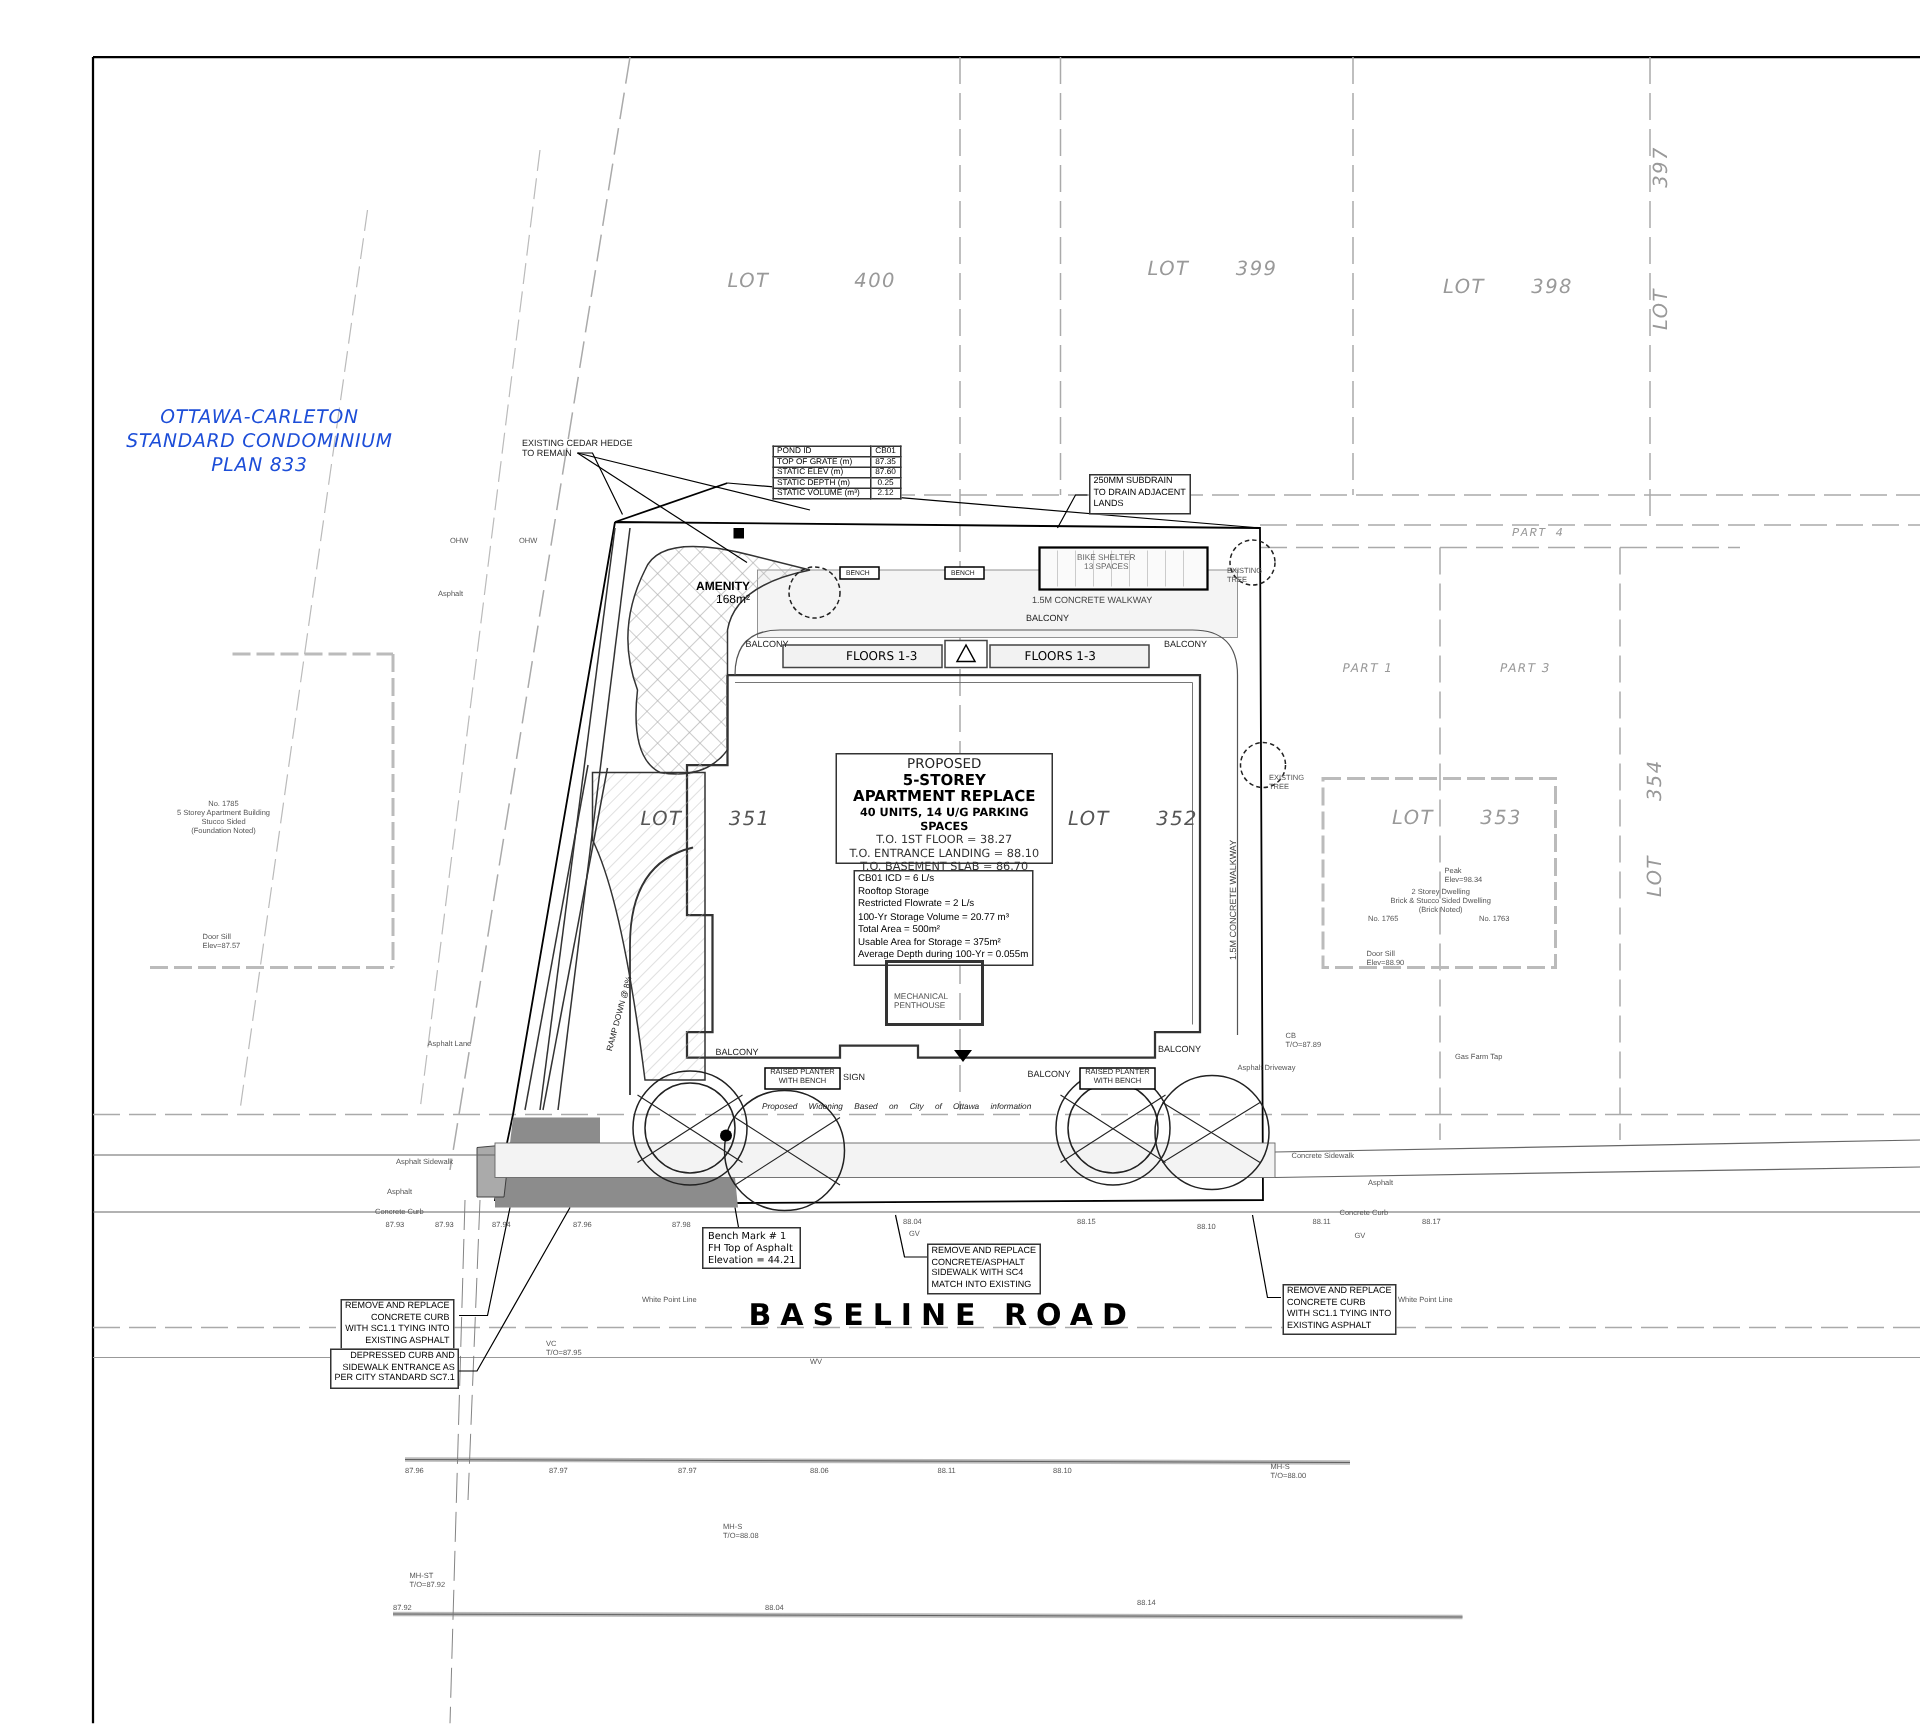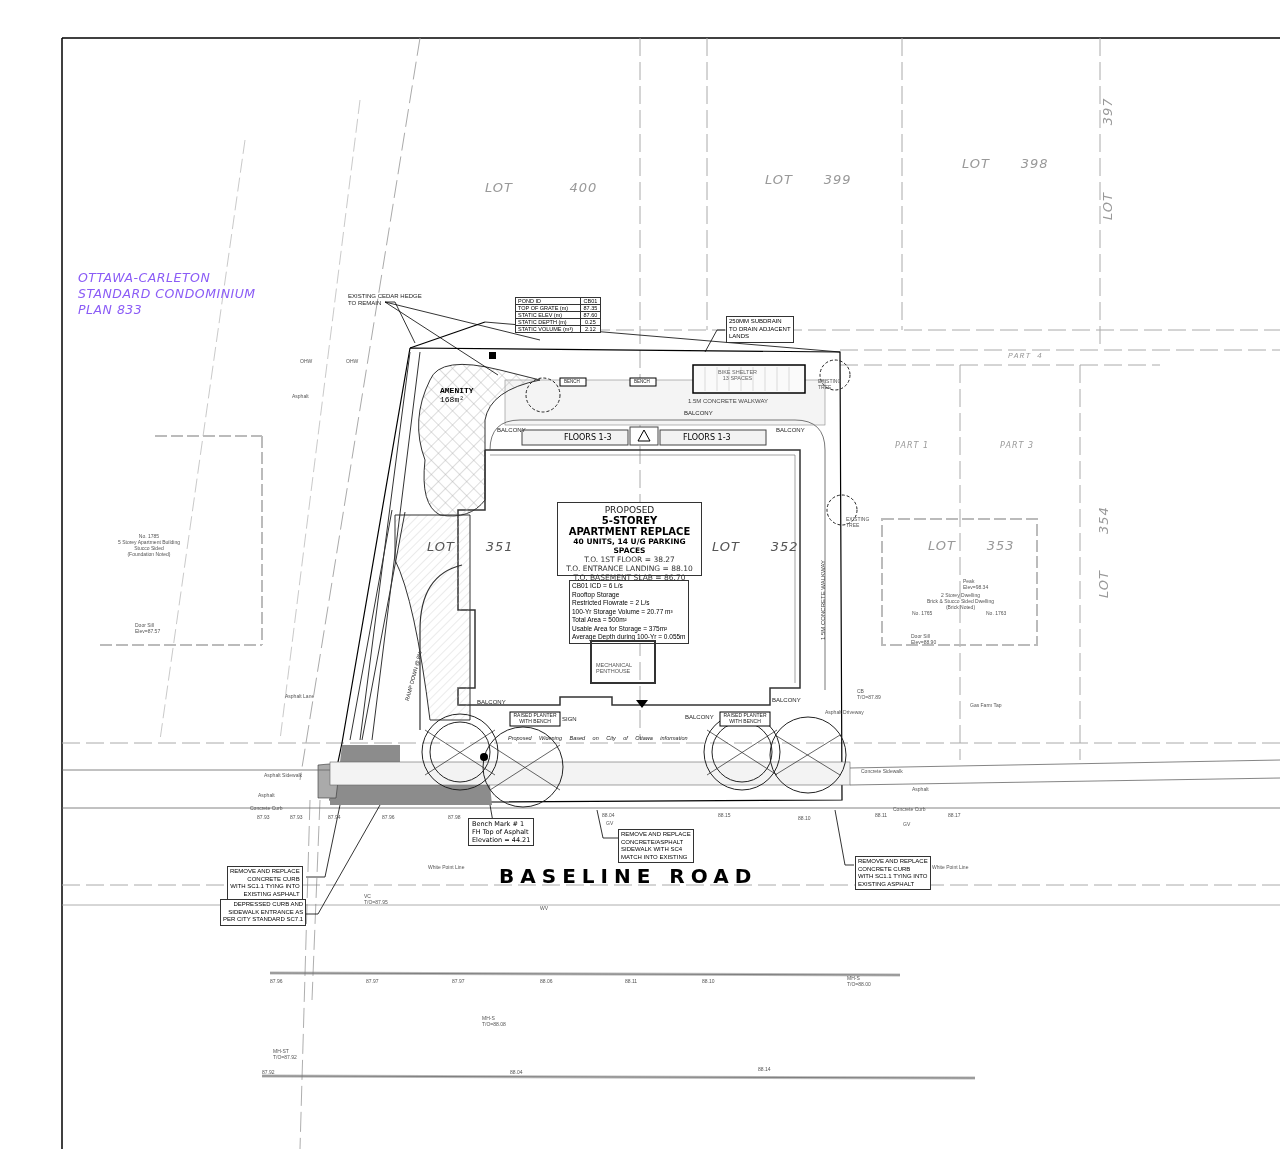--- a/index.html
+++ b/index.html
@@ -1,35 +1,35 @@
 <!DOCTYPE html>
 <html><head>
 <meta charset="utf-8">
 <style>
   html,body{margin:0;padding:0;background:#fff;}
   body{width:1280px;height:1149px;position:relative;overflow:hidden;font-family:"Liberation Sans",sans-serif;color:#000;}
   .abs{position:absolute;}
   svg.plan{position:absolute;left:0;top:0;}
   .lotlbl{position:absolute;font-family:"DejaVu Sans",sans-serif;font-style:italic;color:#999;font-size:13px;letter-spacing:1px;white-space:nowrap;}
-  .condo{position:absolute;font-family:"DejaVu Sans",sans-serif;font-style:italic;color:#8b5cf6;font-size:12.5px;line-height:16px;letter-spacing:0.5px;}
+  .condo{position:absolute;font-family:"DejaVu Sans",sans-serif;font-style:italic;color:#1d4ed8;font-size:12.5px;text-align:center;line-height:16px;letter-spacing:0.5px;}
   .note{position:absolute;border:1px solid #333;background:#fff;font-size:6px;line-height:7.5px;padding:1px 2px;text-transform:uppercase;white-space:nowrap;}
   .note.right{text-align:right;}
   .bldgbox{position:absolute;border:1px solid #333;background:#fff;text-align:center;font-family:"DejaVu Sans",sans-serif;}
   .bldgbox .l1{font-size:9px;color:#222;}
   .bldgbox .l2{font-size:10px;font-weight:bold;}
   .bldgbox .l3{font-size:7.5px;font-weight:bold;}
   .bldgbox .l4{font-size:7.5px;color:#333;}
   .swmbox{position:absolute;border:1px solid #333;background:#fff;font-size:6.5px;line-height:8.5px;padding:1px 2px;white-space:nowrap;}
   table.pond{position:absolute;border-collapse:collapse;font-size:5.5px;background:#fff;}
   table.pond td{border:1px solid #333;padding:0 2px;height:6px;line-height:6px;white-space:nowrap;}
   .road{position:absolute;font-family:"DejaVu Sans",sans-serif;font-weight:bold;font-size:20px;letter-spacing:6px;}
   .small{position:absolute;font-size:5px;color:#555;white-space:nowrap;}
   .bm{position:absolute;border:1px solid #333;background:#fff;font-size:6.5px;line-height:8px;padding:1px 3px;font-family:"DejaVu Sans",sans-serif;}
   .floors{position:absolute;font-size:8px;font-weight:normal;font-family:"DejaVu Sans",sans-serif;}
-  .amen{position:absolute;text-align:left;font-family:Liberation Mono, monospace;}
+  .amen{position:absolute;text-align:right;font-family:Liberation Sans, sans-serif;}
   .tag{position:absolute;font-size:6px;white-space:nowrap;color:#222;}
 </style>
 </head>
 <body>
 
 <svg class="plan" width="1280" height="1149" viewBox="0 0 1280 1149">
 
   <line x1="62" y1="38" x2="1280" y2="38" stroke="#000" stroke-width="1.5"></line>
   <line x1="62" y1="38" x2="62" y2="1149" stroke="#000" stroke-width="1.5"></line>
 
@@ -192,21 +192,21 @@
 </svg>
 
 <div class="condo" style="left:78px;top:270px;width:190px;">
   <div>OTTAWA-CARLETON</div>
   <div>STANDARD CONDOMINIUM</div>
   <div>PLAN 833</div>
 </div>
 
 <div class="lotlbl" style="left:485px;top:180px;"><span>LOT</span>&nbsp;&nbsp;&nbsp;&nbsp;&nbsp;&nbsp;&nbsp;&nbsp;&nbsp;&nbsp;&nbsp;<span>400</span></div>
 <div class="lotlbl" style="left:765px;top:172px;"><span>LOT</span>&nbsp;&nbsp;&nbsp;&nbsp;&nbsp;&nbsp;<span>399</span></div>
-<div class="lotlbl" style="left:962px;top:156px;text-align:center;"><span>LOT</span>&nbsp;&nbsp;&nbsp;&nbsp;&nbsp;&nbsp;<span>398</span></div>
+<div class="lotlbl" style="left:962px;top:184px;text-align:center;"><span>LOT</span>&nbsp;&nbsp;&nbsp;&nbsp;&nbsp;&nbsp;<span>398</span></div>
 <div class="lotlbl" style="left:1100px;top:220px;transform:rotate(-90deg);transform-origin:left top;"><span>LOT</span>&nbsp;&nbsp;&nbsp;&nbsp;&nbsp;&nbsp;&nbsp;&nbsp;&nbsp;&nbsp;&nbsp;&nbsp;&nbsp;<span>397</span></div>
 <div class="lotlbl" style="left:427px;top:539px;color:#555;"><span>LOT</span>&nbsp;&nbsp;&nbsp;&nbsp;&nbsp;&nbsp;<span>351</span></div>
 <div class="lotlbl" style="left:712px;top:539px;color:#555;"><span>LOT</span>&nbsp;&nbsp;&nbsp;&nbsp;&nbsp;&nbsp;<span>352</span></div>
 <div class="lotlbl" style="left:928px;top:538px;"><span>LOT</span>&nbsp;&nbsp;&nbsp;&nbsp;&nbsp;&nbsp;<span>353</span></div>
 <div class="lotlbl" style="left:1096px;top:598px;transform:rotate(-90deg);transform-origin:left top;"><span>LOT</span>&nbsp;&nbsp;&nbsp;&nbsp;&nbsp;&nbsp;&nbsp;<span>354</span></div>
 
 <div class="lotlbl" style="left:1008px;top:351px;font-size:8px;font-family:Liberation Mono, monospace;">PART 4</div>
 <div class="lotlbl" style="left:895px;top:441px;font-size:8px;">PART 1</div>
 <div class="lotlbl" style="left:1000px;top:441px;font-size:8px;">PART 3</div>
 

